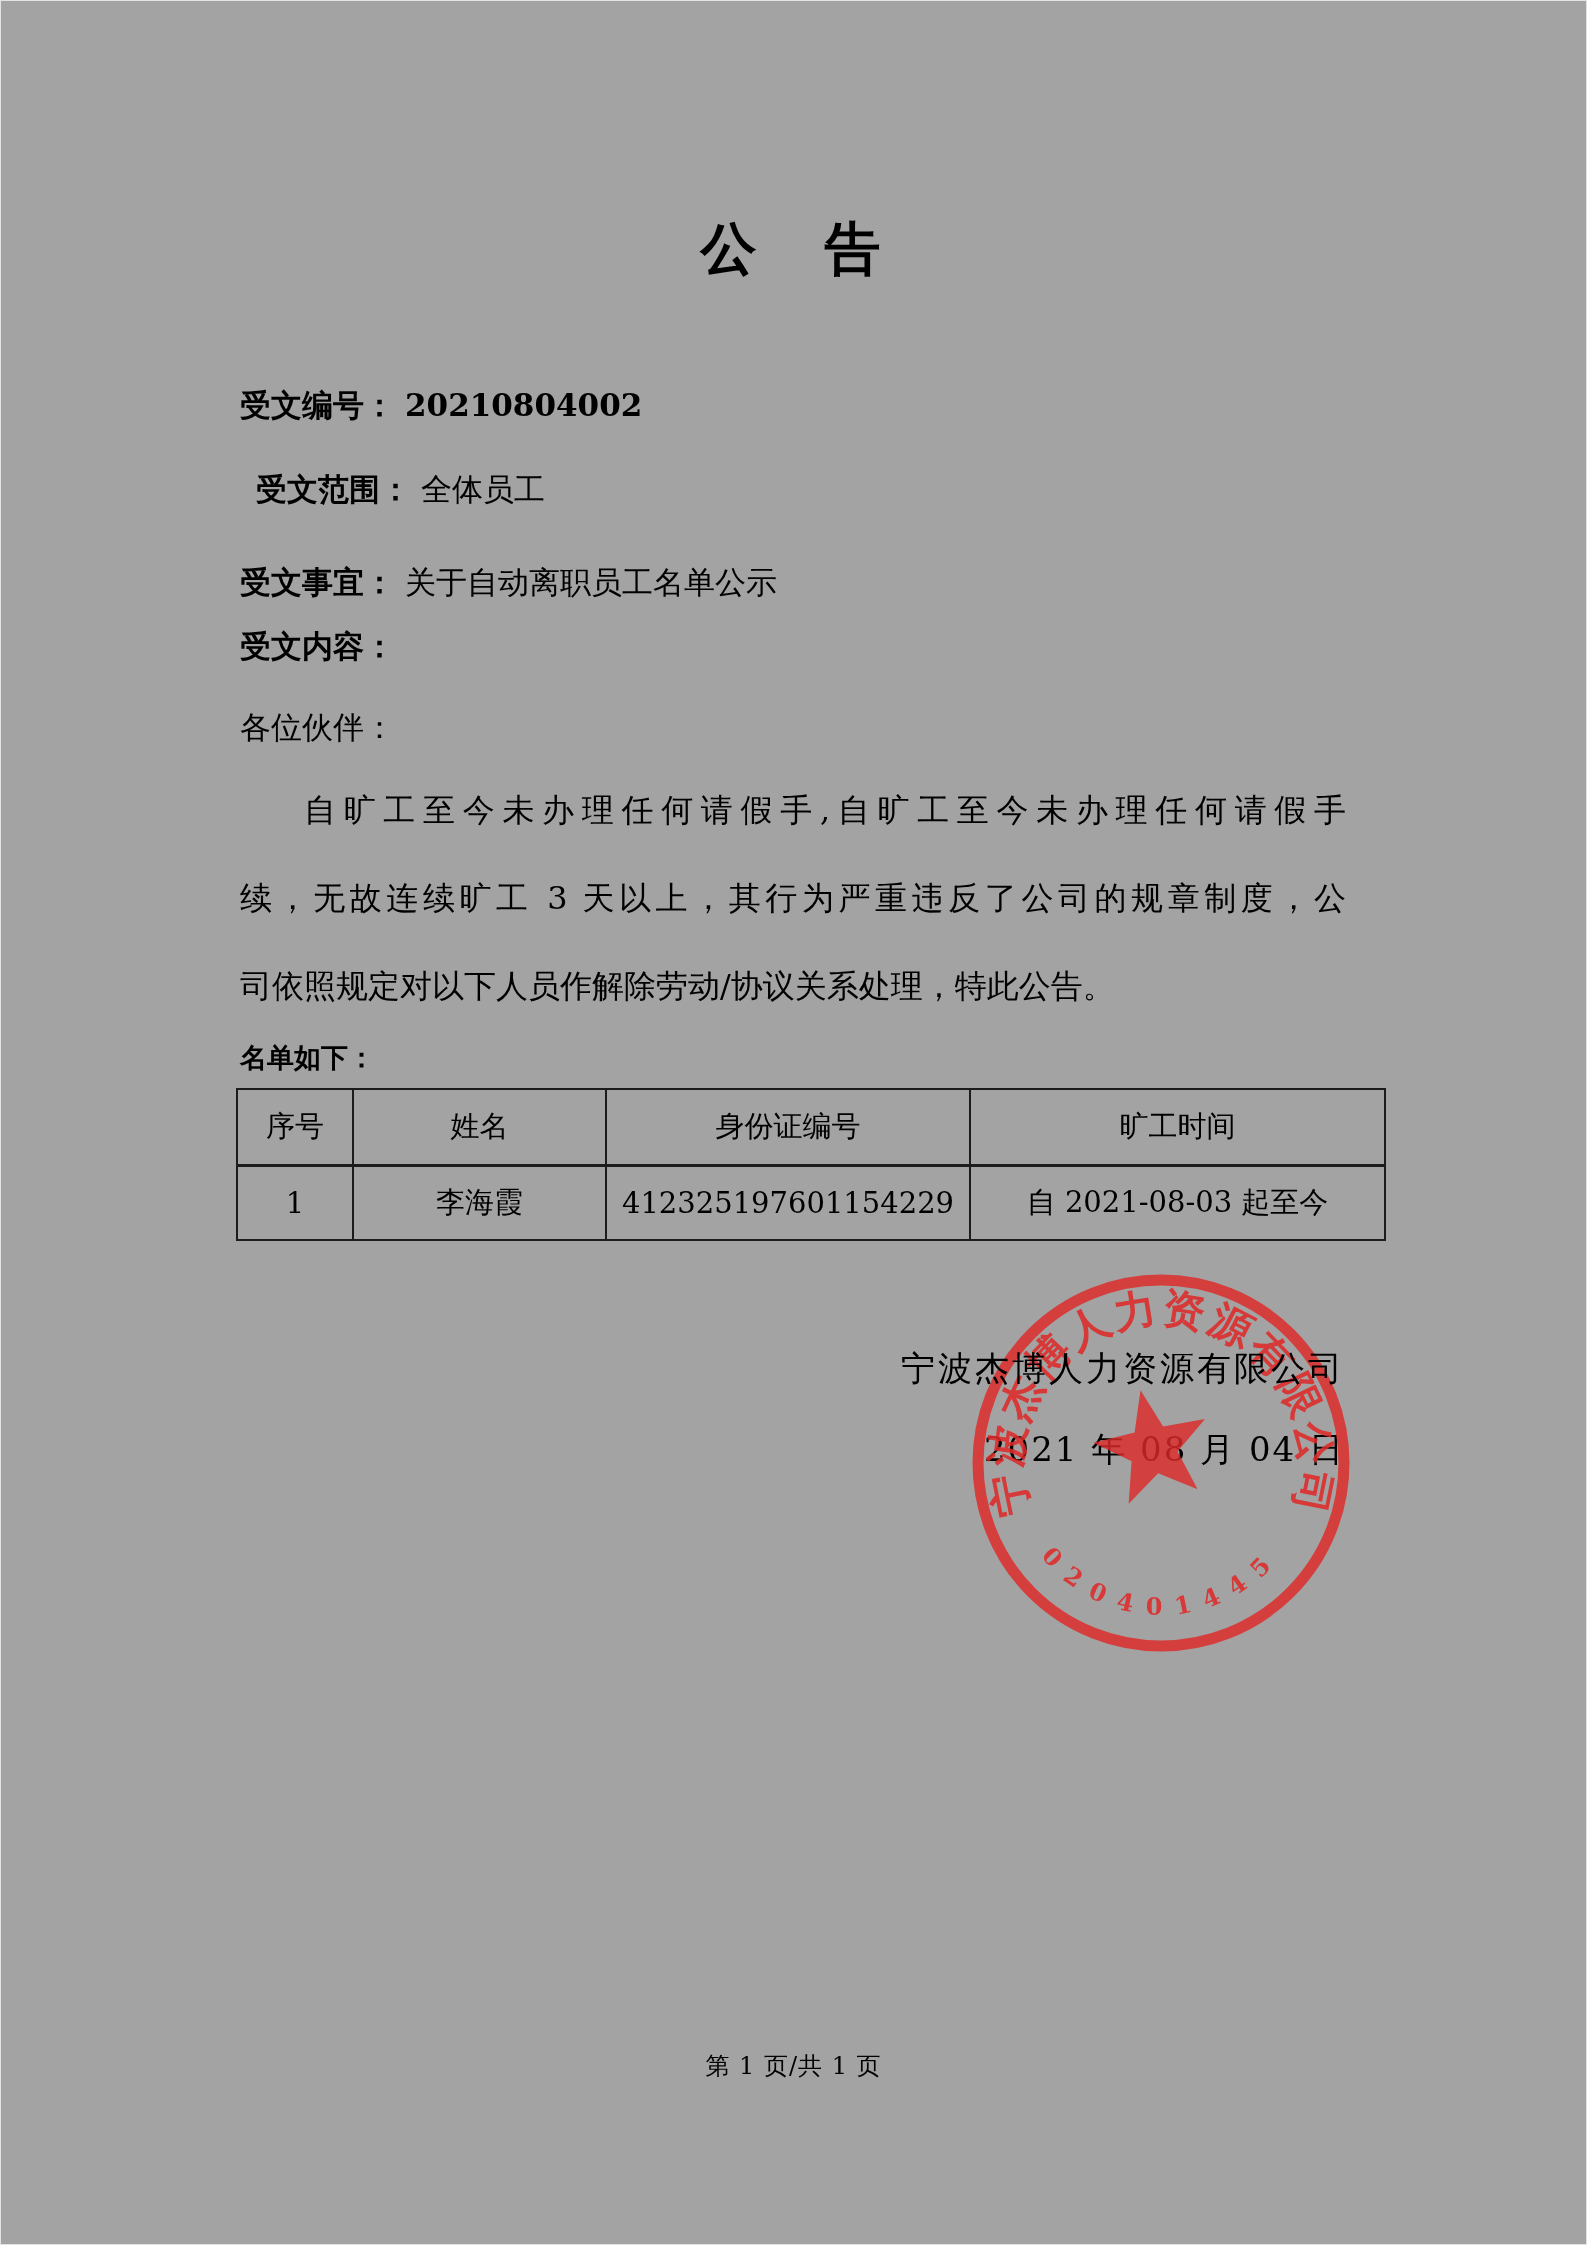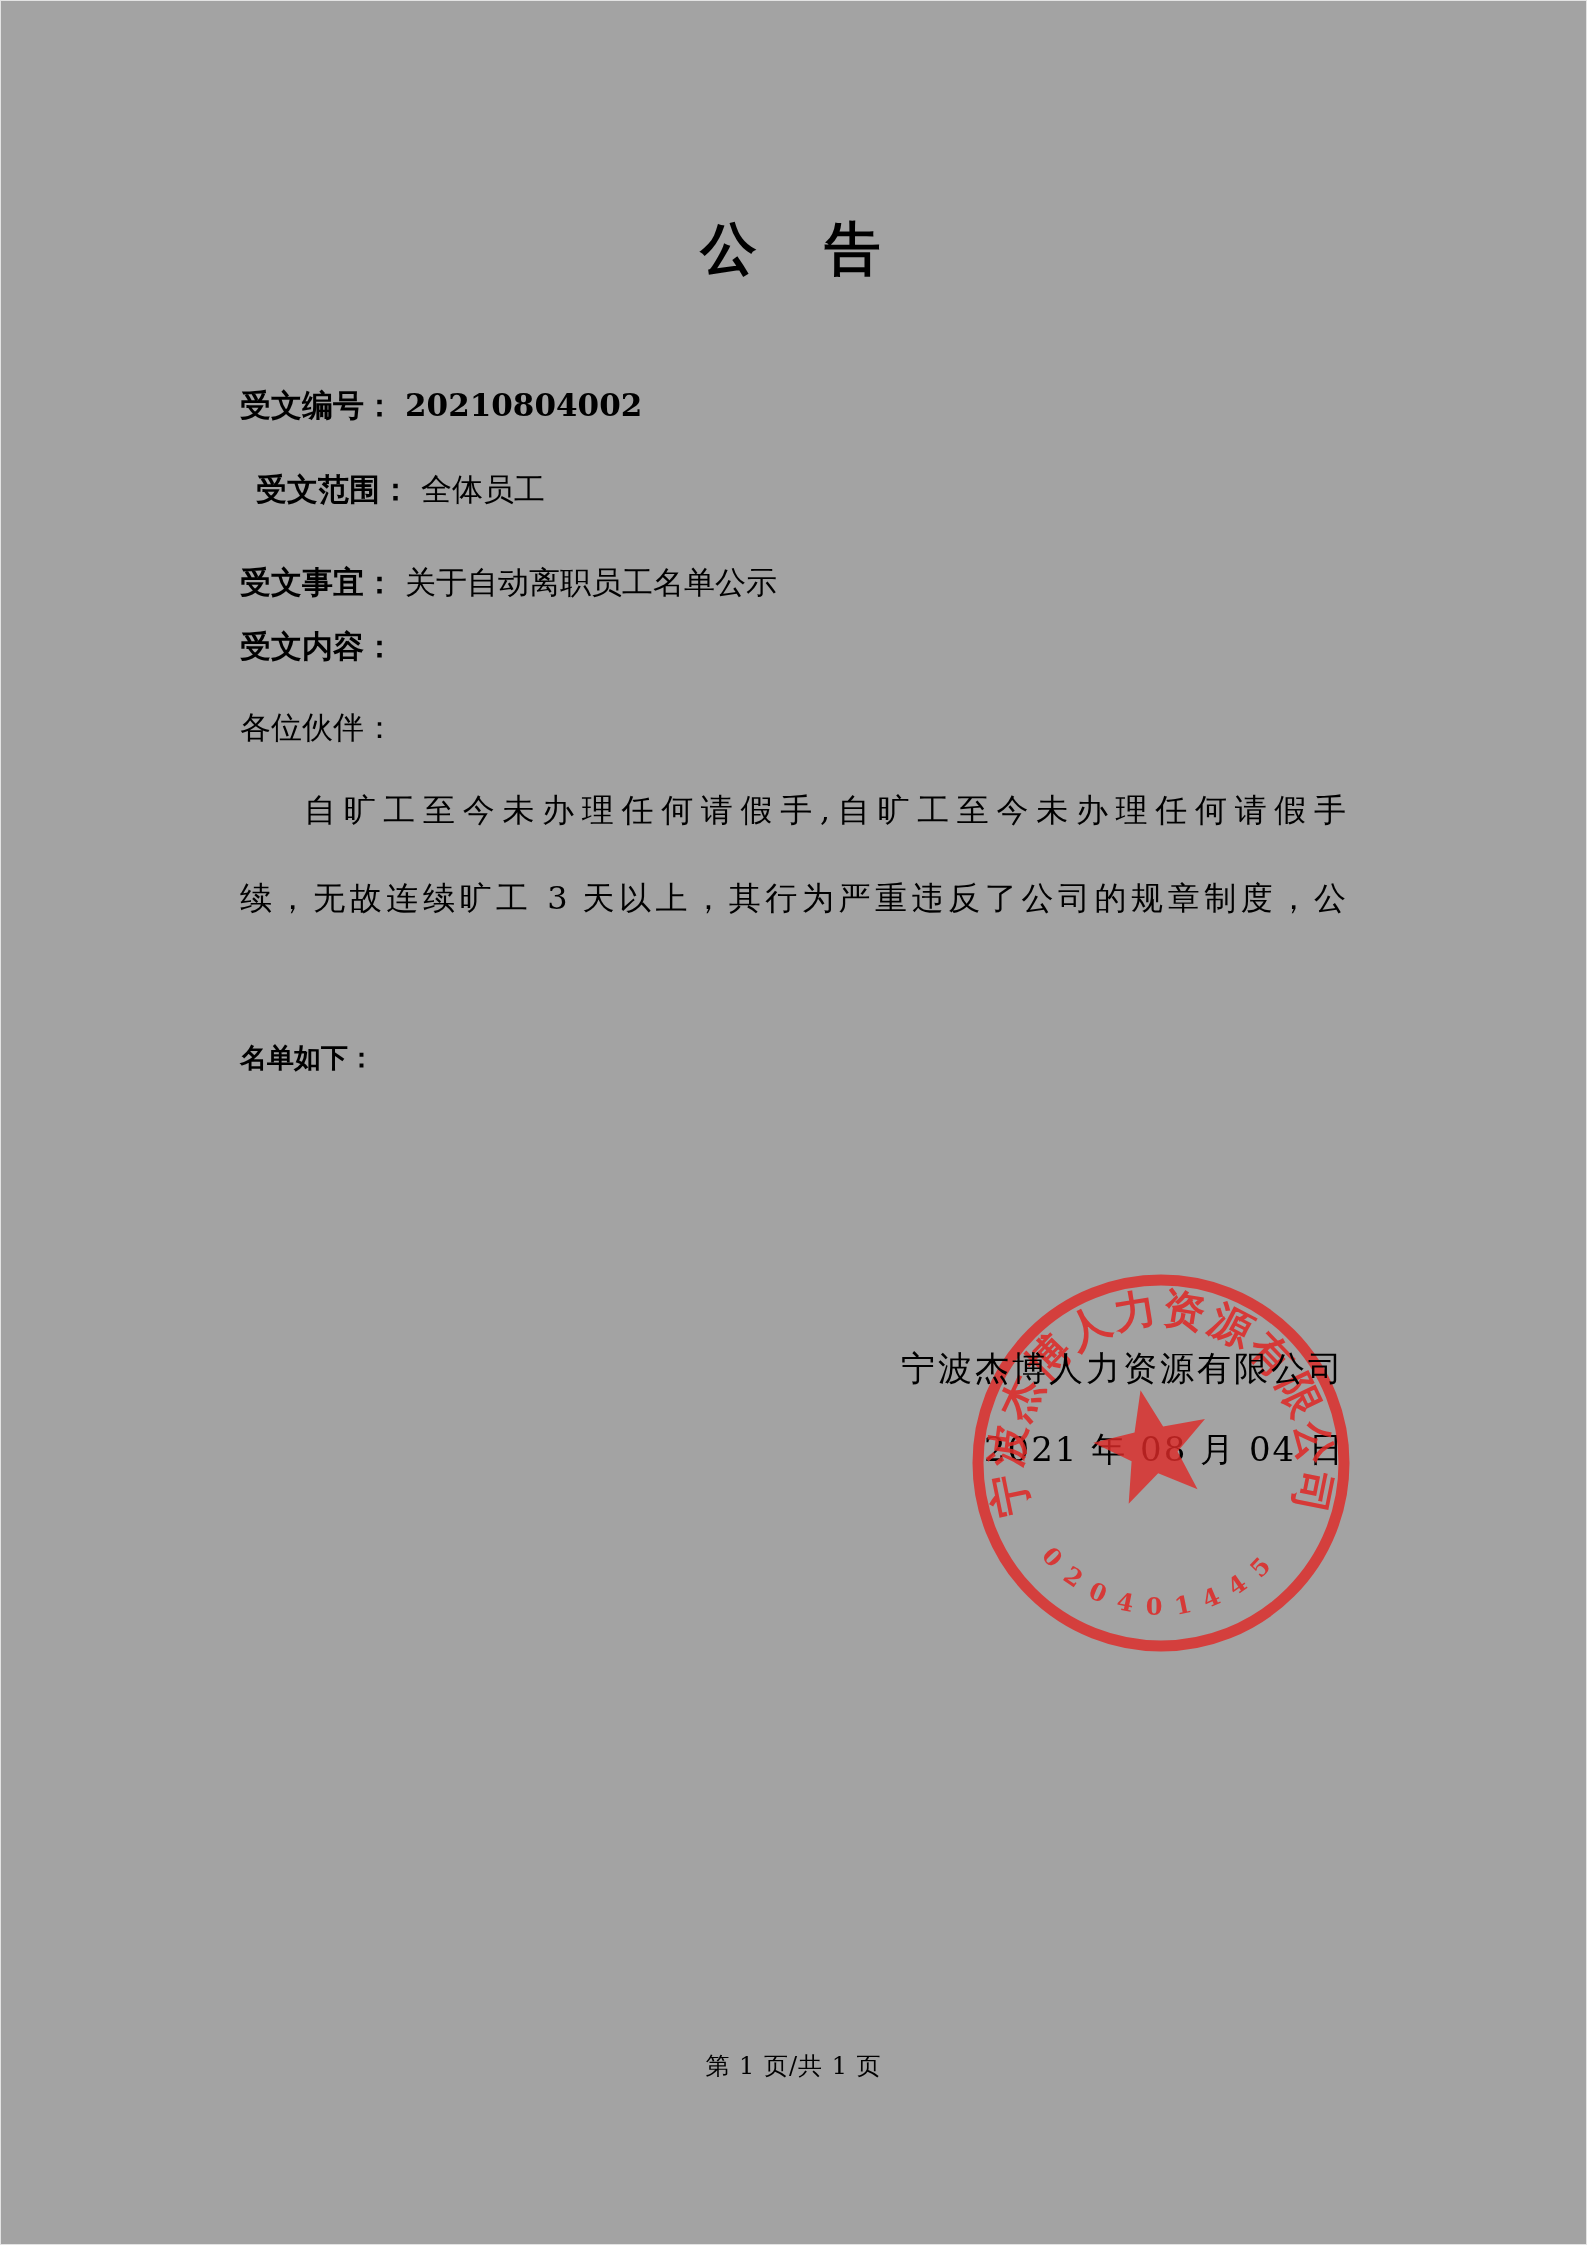--- a/index.html
+++ b/index.html
@@ -77,24 +77,41 @@
   </div>
   <div class="field-line" style="top:626px;">
     <span class="field-label">受文内容：</span><span class="field-value"></span>
   </div>
 
   <div class="salutation">各位伙伴：</div>
 
   <div class="paragraph">
     <div class="para-line justify first">自旷工至今未办理任何请假手,自旷工至今未办理任何请假手</div>
     <div class="para-line justify">续，无故连续旷工 3 天以上，其行为严重违反了公司的规章制度，公</div>
+    <div class="para-line">司依照规定对以下人员作解除劳动/协议关系处理，特此公告。</div>
   </div>
 
   <div class="list-intro">名单如下：</div>
 
+  <table class="roster">
+    <tbody>
+        <tr class="hdr">
+      <td class="col-idx">序号</td>
+      <td class="col-name">姓名</td>
+      <td class="col-id">身份证编号</td>
+      <td class="col-time">旷工时间</td>
+    </tr>
+    <tr class="data">
+      <td>1</td>
+      <td>李海霞</td>
+      <td>412325197601154229</td>
+      <td>自 2021-08-03 起至今</td>
+    </tr>
+  </tbody>
+    </table>
 
   <div class="sig-date">2021 年 08 月 04 日</div>
 
   <svg class="stamp" viewBox="0 0 396 400" xmlns="http://www.w3.org/2000/svg">
     <defs>
       <path id="arcTop" d="M 66.4 248.9 A 140 140 0 1 1 329.6 248.9" fill="none"></path>
       <path id="arcBottom" d="M 73.5 288.2 A 152 152 0 0 0 322.5 288.2" fill="none"></path>
     </defs>
     <g>
       <circle cx="198" cy="201" r="183" fill="none" stroke="#de2a28" stroke-width="11" stroke-opacity="0.95"></circle>

